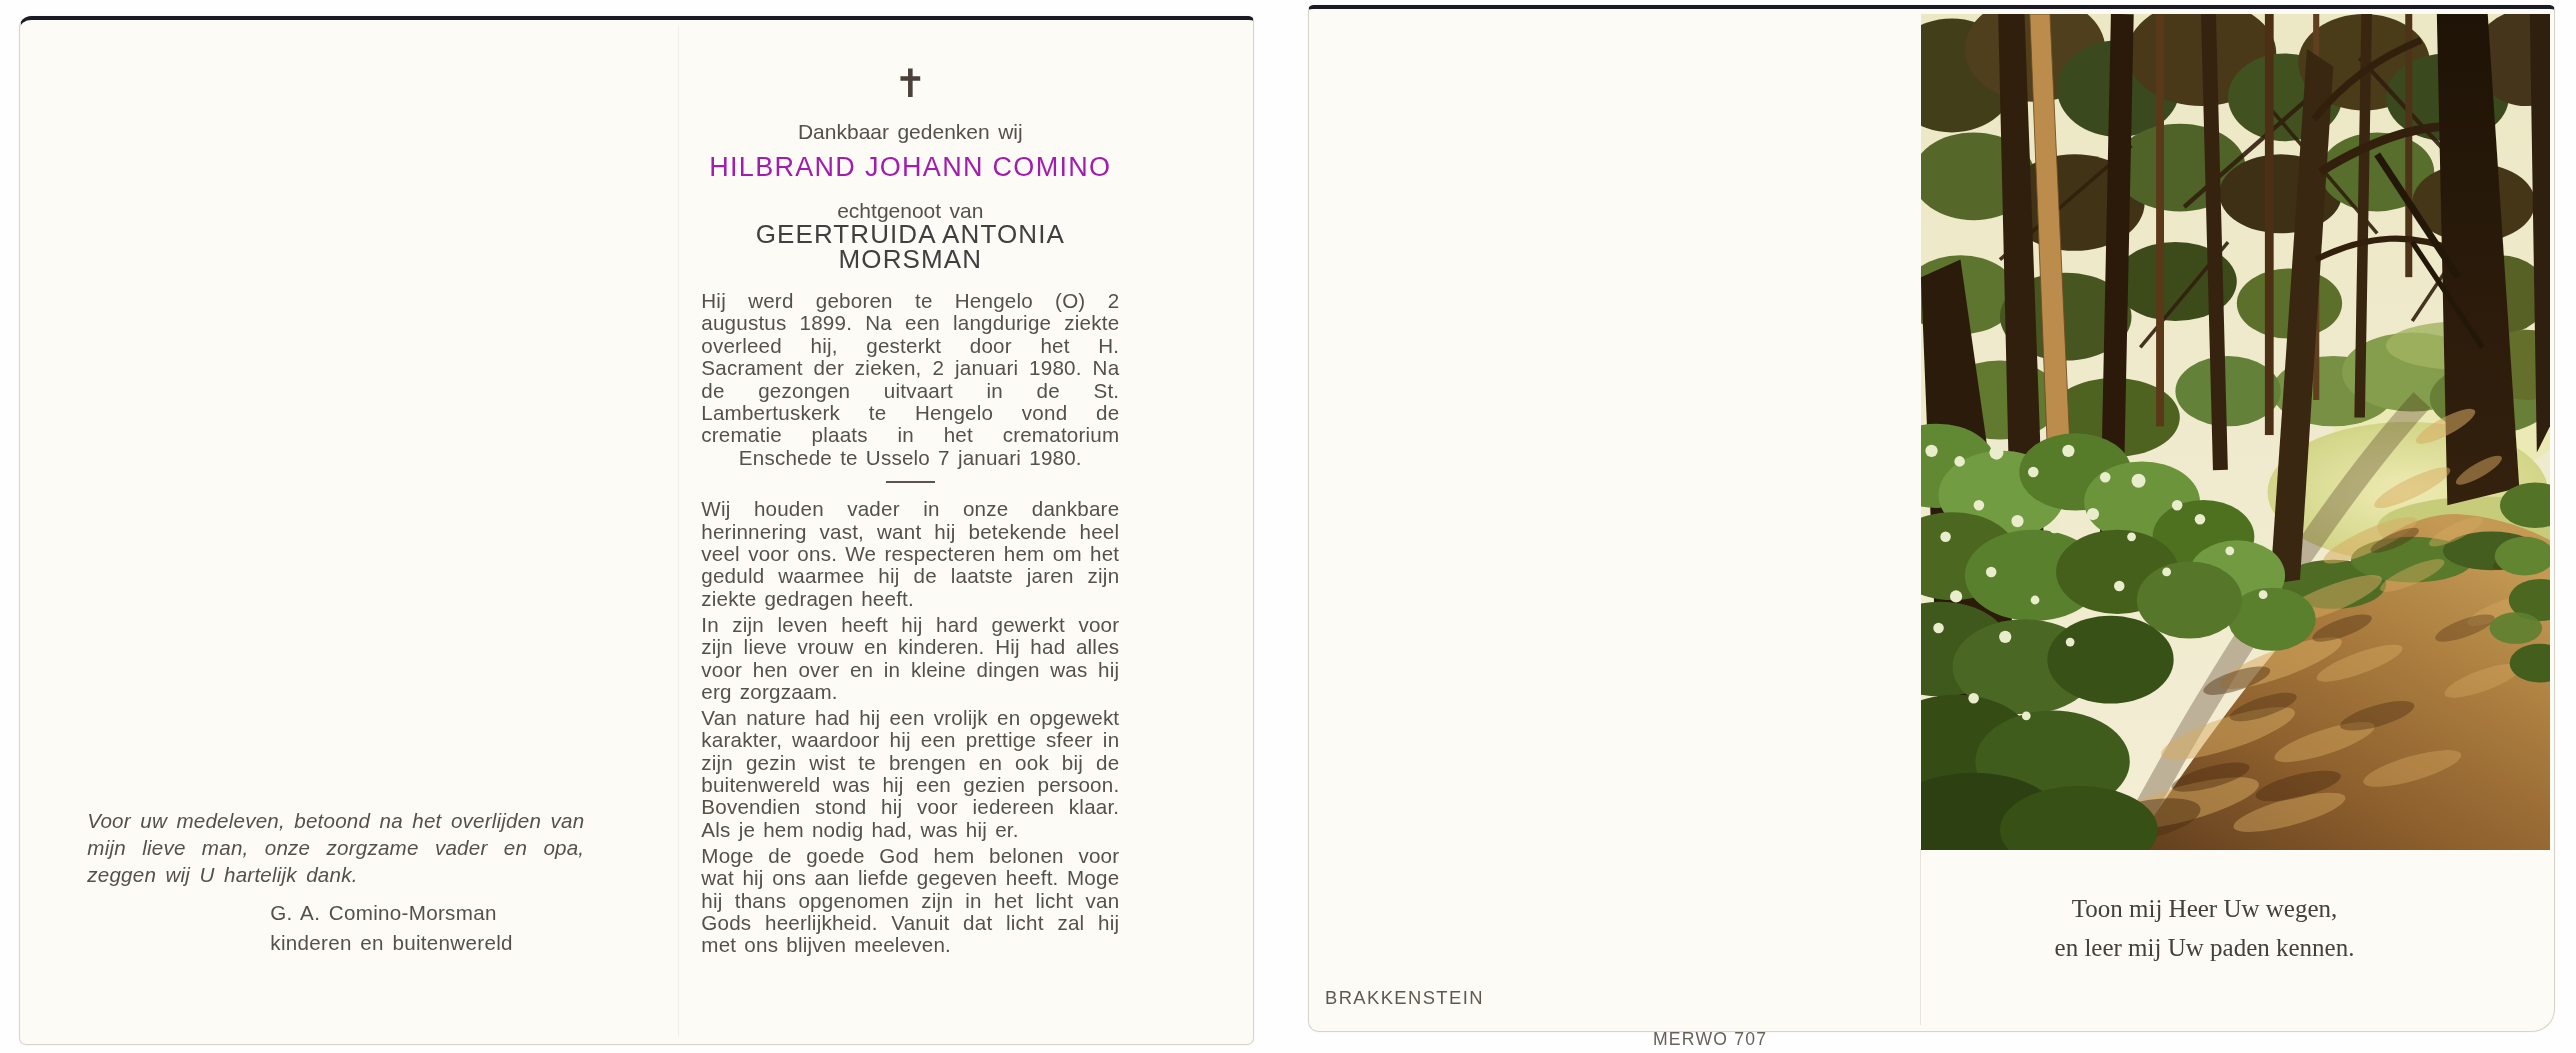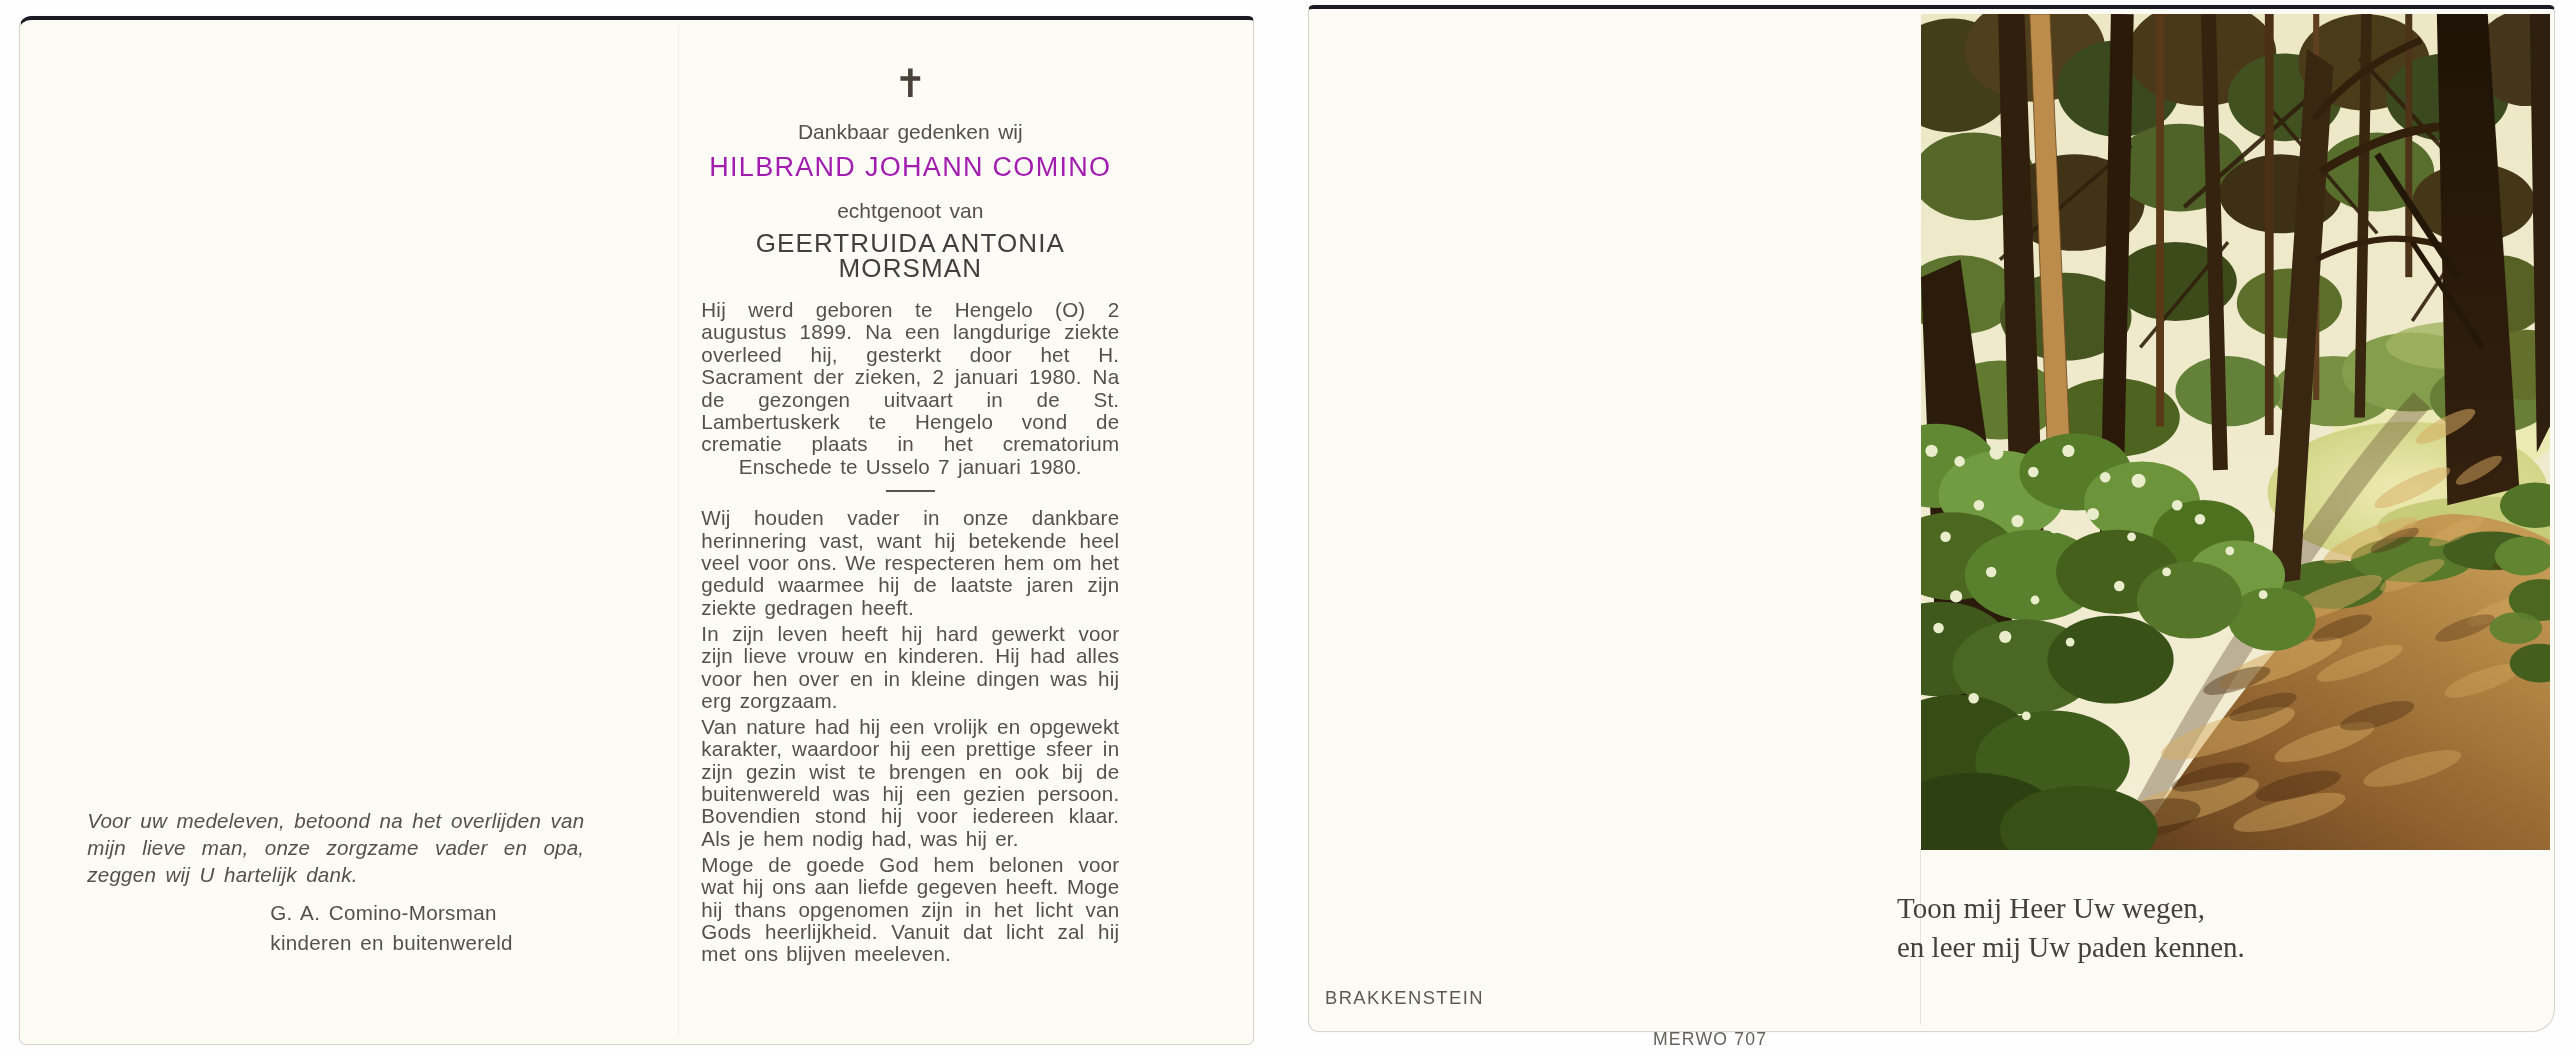--- a/index.html
+++ b/index.html
@@ -9,39 +9,39 @@
         box-shadow:0 0 0 0.9px rgba(0,0,0,0.02);}
   .card-left{left:19.3px;top:16px;width:1233px;height:1024px;border-radius:12.3px 5.3px 7px 7px;}
   .card-right{left:1308px;top:5.3px;width:1245px;height:1022px;border-radius:5.3px 5.3px 23px 10.5px;}
   .crease{position:absolute;width:0.9px;background:#d5d0c6;opacity:.55;}
 
   
   .memorial-col{position:absolute;left:681px;top:44px;width:418px;text-align:center;}
   .memorial-cross{font-size:39px;line-height:40px;color:#4a423a;margin-bottom:16px;}
   .intro-line{font-size:21px;line-height:23px;word-spacing:2.6px;}
   .deceased-name{font-size:27px;line-height:30px;letter-spacing:1.3px;color:#a21caf;margin:8.8px 0 17.6px;}
-  .relation-line{font-size:21px;line-height:23px;word-spacing:2.6px;margin-bottom:9px;}
+  .relation-line{font-size:21px;line-height:23px;word-spacing:2.6px;margin-bottom:0;}
   .spouse-name{font-size:26px;line-height:24.6px;letter-spacing:1.1px;color:#404040;margin-bottom:18.4px;}
   .para{font-size:20.6px;line-height:22.4px;text-align:justify;word-spacing:2.2px;
         letter-spacing:0.2px;margin:0 0 3.5px;}
   .para-bio{text-align:justify;text-align-last:center;}
   .divider-rule{width:49px;height:2.6px;background:#5b544d;border:none;margin:11.4px auto 15px;}
 
   
   .thanks-block{position:absolute;left:67px;top:766px;width:497px;font-size:20.6px;
         line-height:27px;text-align:justify;word-spacing:3.5px;letter-spacing:0.2px;font-style:italic;}
   .signature-block{position:absolute;left:250px;top:878px;font-size:20.6px;line-height:30px;
         letter-spacing:0.3px;word-spacing:2.6px;}
 
   
   .photo-frame{position:absolute;left:612px;top:4.4px;width:629px;height:836px;overflow:hidden;
         background:#2c2212;}
   .photo-frame svg{display:block;width:100%;height:100%;}
-  .quote-block{position:absolute;left:588px;top:880px;width:615px;text-align:left;
-        font-family:"Liberation Serif",serif;font-size:29px;line-height:39px;color:#46403b;}
+  .quote-block{position:absolute;left:588px;top:880px;width:615px;text-align:center;
+        font-family:"Liberation Serif",serif;font-size:25px;line-height:39px;color:#46403b;}
   .publisher-label{position:absolute;left:16px;top:978px;font-size:18.4px;letter-spacing:1.4px;
         color:#5f5952;}
   .print-code{position:absolute;left:344px;top:980px;font-size:17.6px;letter-spacing:1.2px;
         color:#67615a;margin-top:40px;}
 </style>
 </head>
 <body>
 
 <div class="page">
 

